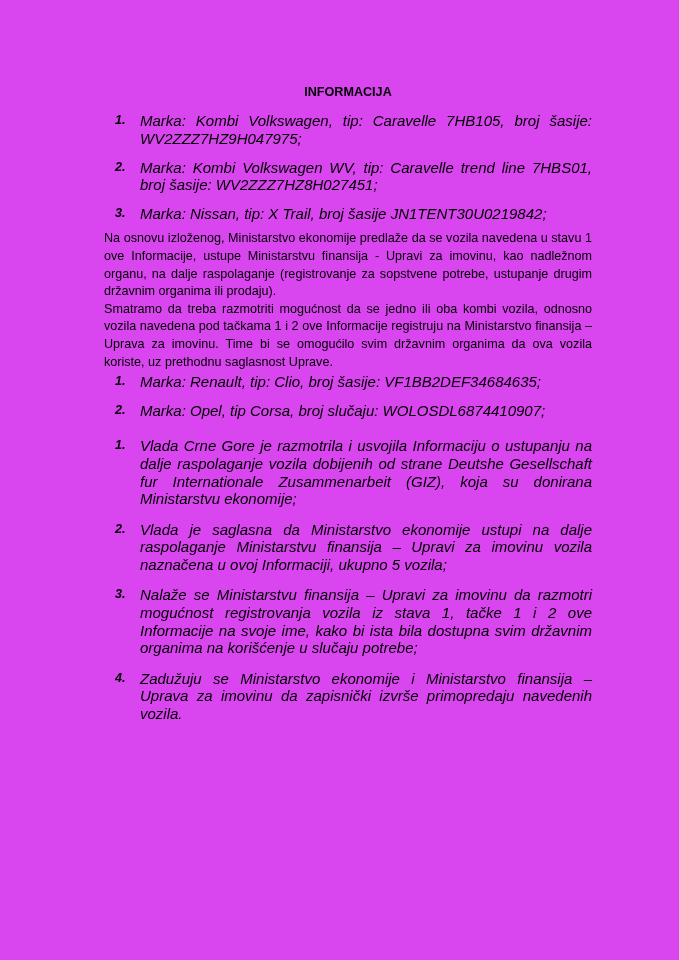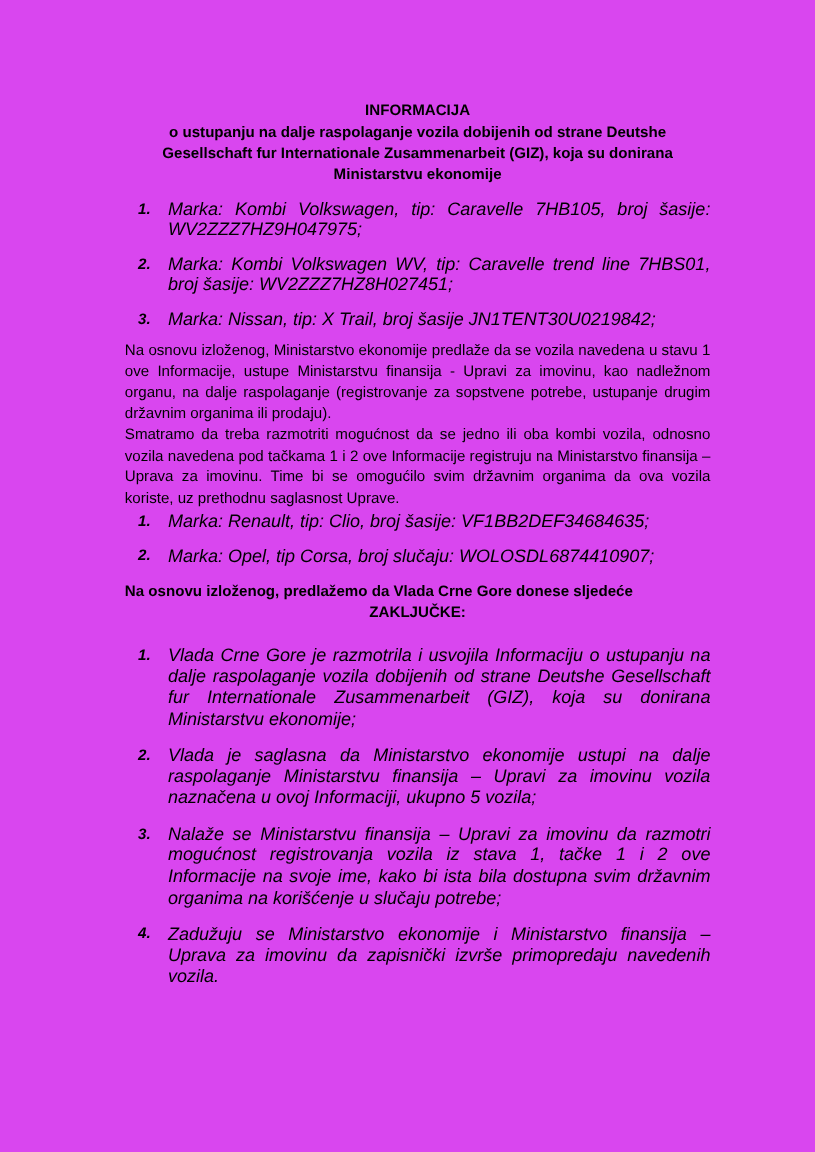--- a/index.html
+++ b/index.html
@@ -125,42 +125,37 @@
   }
 </style>
 </head>
 <body>
 
 <div class="page">
   <div class="content">
 
     <div class="title-block">
       <span class="title-main">INFORMACIJA</span>
-      <span class="title-sub">o ustupanju na dalje raspolaganje vozila dobijenih od strane Deutshe Gesellschaft fur Internationale Zusammenarbeit (GIZ), koja su donirana Ministarstvu ekonomije</span>
     </div>
 
 
     <ol class="doclist spaced vehicles">
       <li>Marka: Kombi Volkswagen, tip: Caravelle 7HB105, broj šasije: WV2ZZZ7HZ9H047975;</li>
       <li>Marka: Kombi Volkswagen WV, tip: Caravelle trend line 7HBS01, broj šasije: WV2ZZZ7HZ8H027451;</li>
       <li>Marka: Nissan, tip: X Trail, broj šasije JN1TENT30U0219842;</li>
     </ol>
 
     <p class="para gap-before">Na osnovu izloženog, Ministarstvo ekonomije predlaže da se vozila navedena u stavu 1 ove Informacije, ustupe Ministarstvu finansija - Upravi za imovinu, kao nadležnom organu, na dalje raspolaganje (registrovanje za sopstvene potrebe, ustupanje drugim državnim organima ili prodaju).</p>
     <p class="para">Smatramo da treba razmotriti mogućnost da se jedno ili oba kombi vozila, odnosno vozila navedena pod tačkama 1 i 2 ove Informacije registruju na Ministarstvo finansija – Uprava za imovinu. Time bi se omogućilo svim državnim organima da ova vozila koriste, uz prethodnu saglasnost Uprave.</p>
 
     <ol class="doclist spaced extra-vehicles">
       <li>Marka: Renault, tip: Clio, broj šasije: VF1BB2DEF34684635;</li>
       <li>Marka: Opel, tip Corsa, broj slučaju: WOLOSDL6874410907;</li>
     </ol>
 
-    <div class="proposal-head">
-      <span class="line1">Na osnovu izloženog, predlažemo da Vlada Crne Gore donese sljedeće</span>
-      <span class="line2">ZAKLJUČKE:</span>
-    </div>
 
     <ol class="doclist spaced-lg conclusions">
       <li>Vlada Crne Gore je razmotrila i usvojila Informaciju o ustupanju na dalje raspolaganje vozila dobijenih od strane Deutshe Gesellschaft fur Internationale Zusammenarbeit (GIZ), koja su donirana Ministarstvu ekonomije;</li>
       <li>Vlada je saglasna da Ministarstvo ekonomije ustupi na dalje raspolaganje Ministarstvu finansija – Upravi za imovinu vozila naznačena u ovoj Informaciji, ukupno 5 vozila;</li>
       <li>Nalaže se Ministarstvu finansija – Upravi za imovinu da razmotri mogućnost registrovanja vozila iz stava 1, tačke 1 i 2 ove Informacije na svoje ime, kako bi ista bila dostupna svim državnim organima na korišćenje u slučaju potrebe;</li>
       <li>Zadužuju se Ministarstvo ekonomije i Ministarstvo finansija – Uprava za imovinu da zapisnički izvrše primopredaju navedenih vozila.</li>
     </ol>
 
   </div>
 </div>

